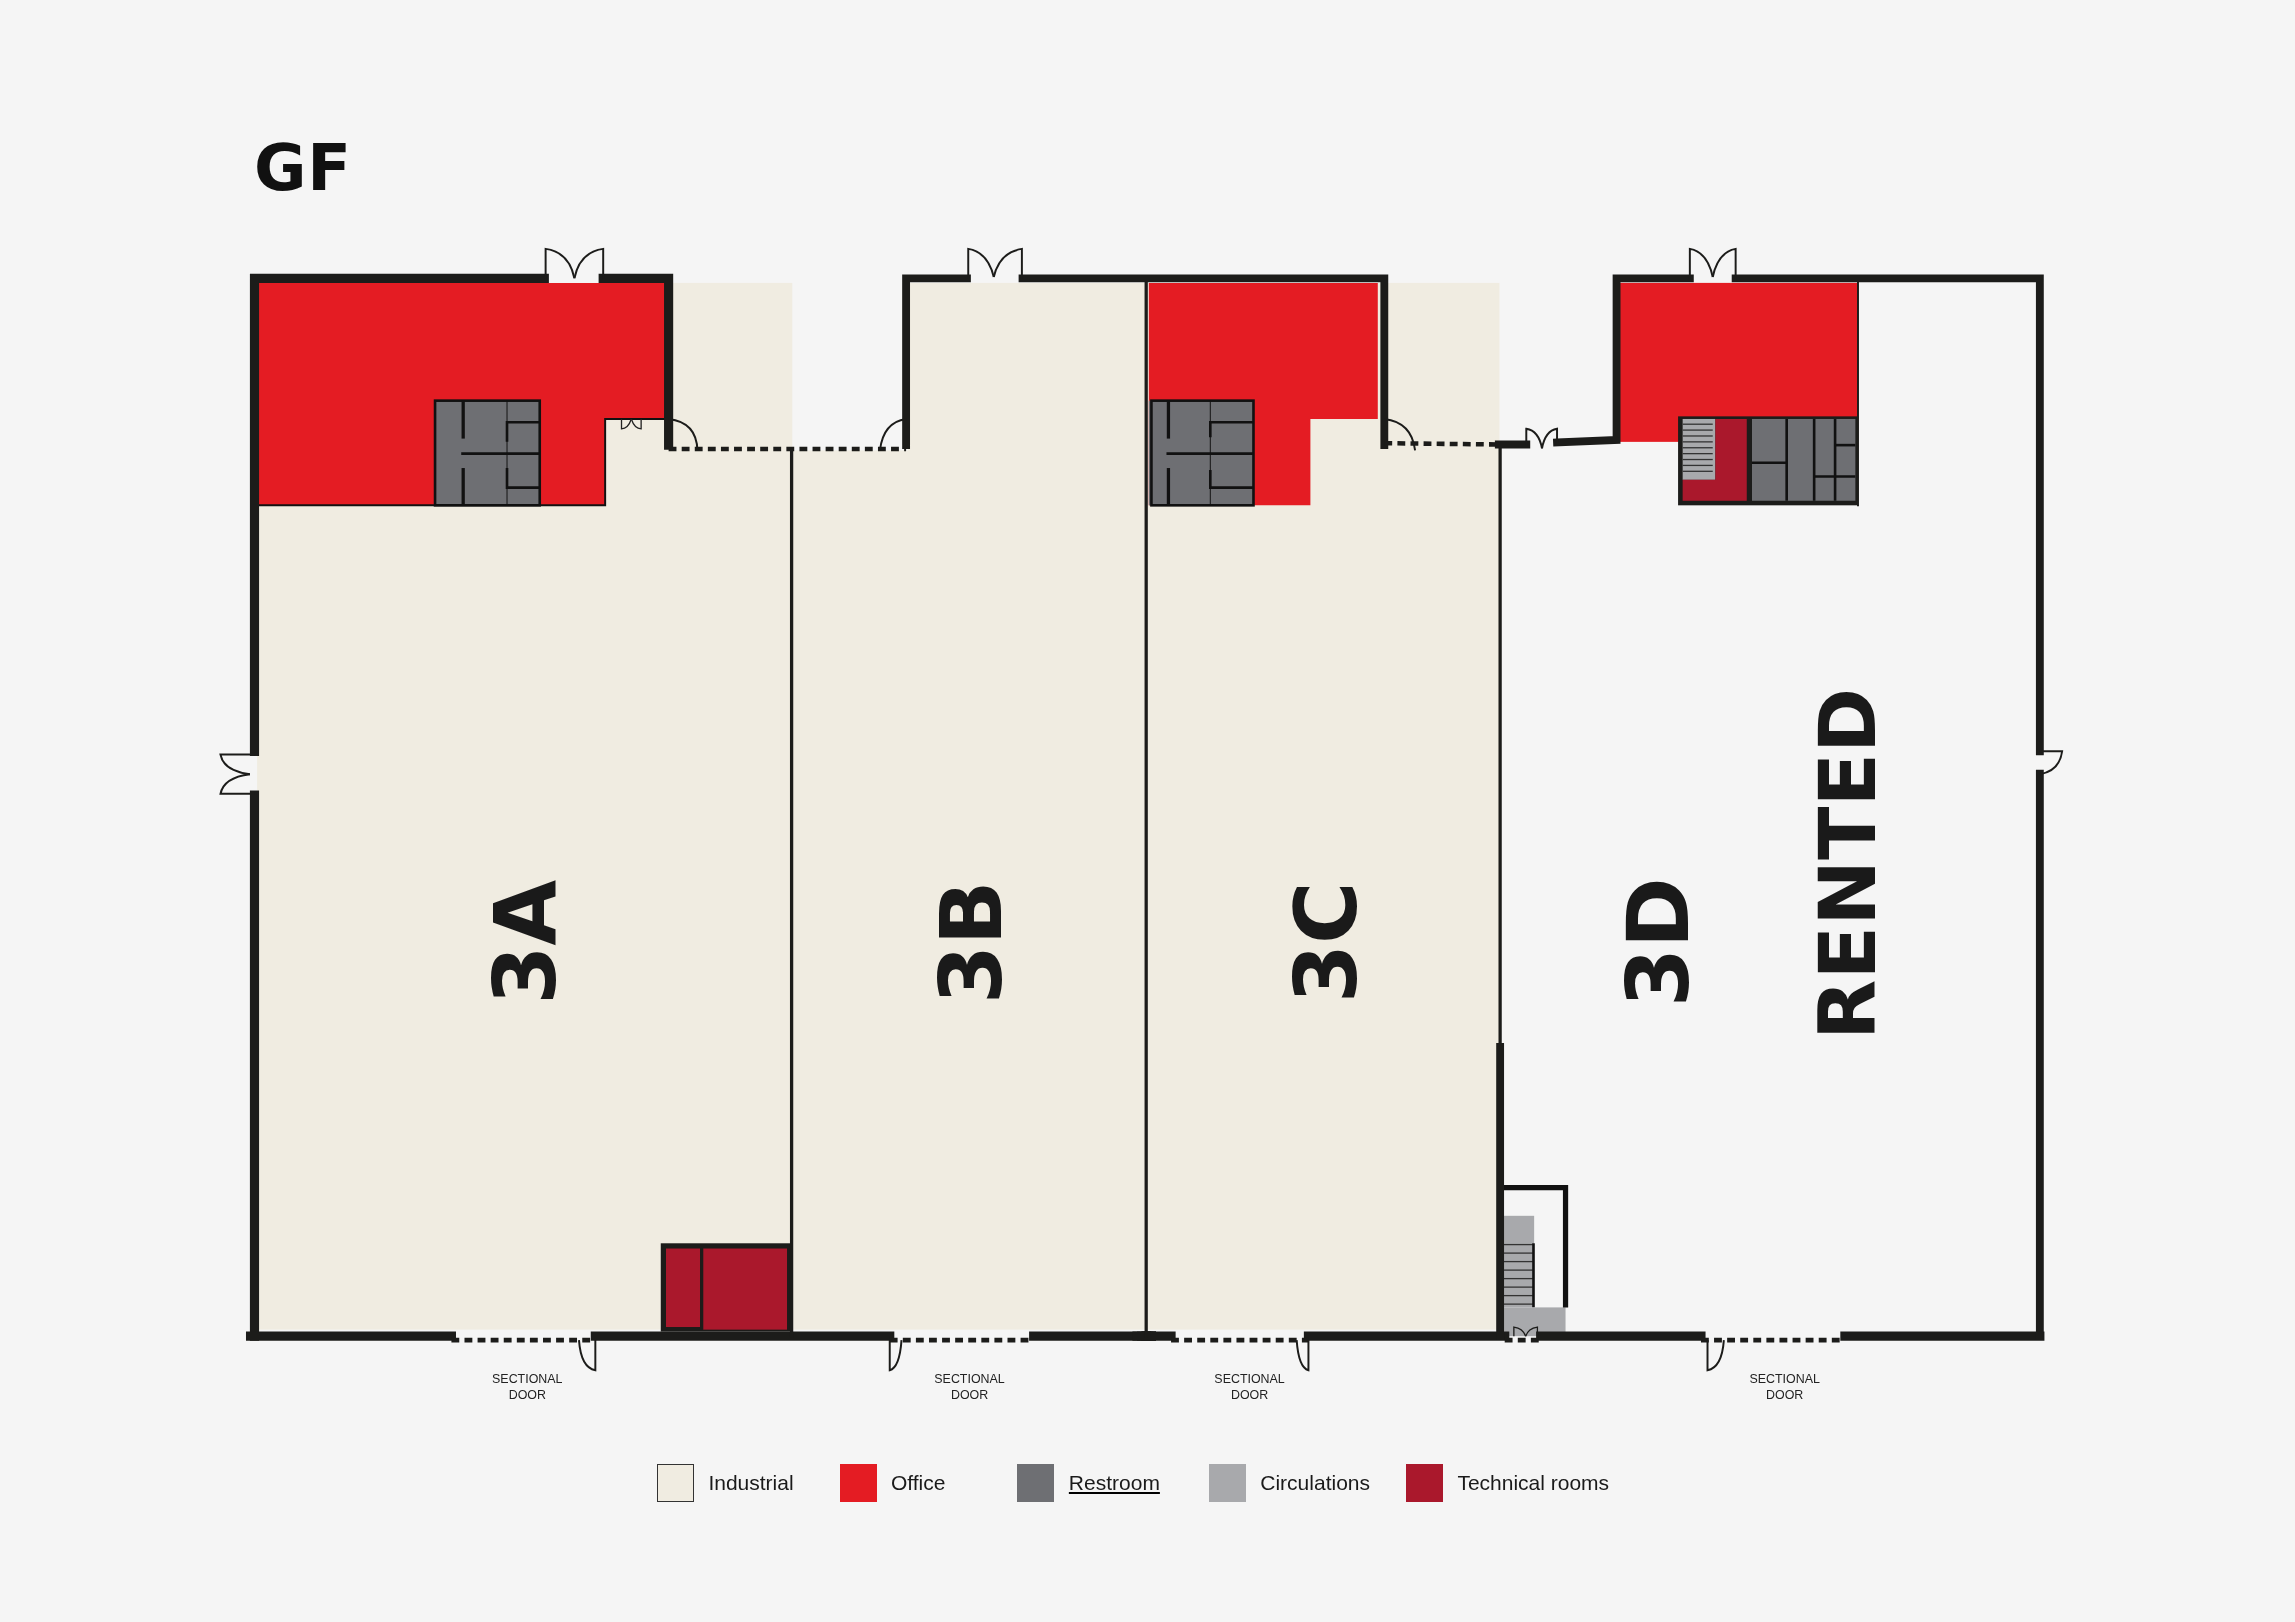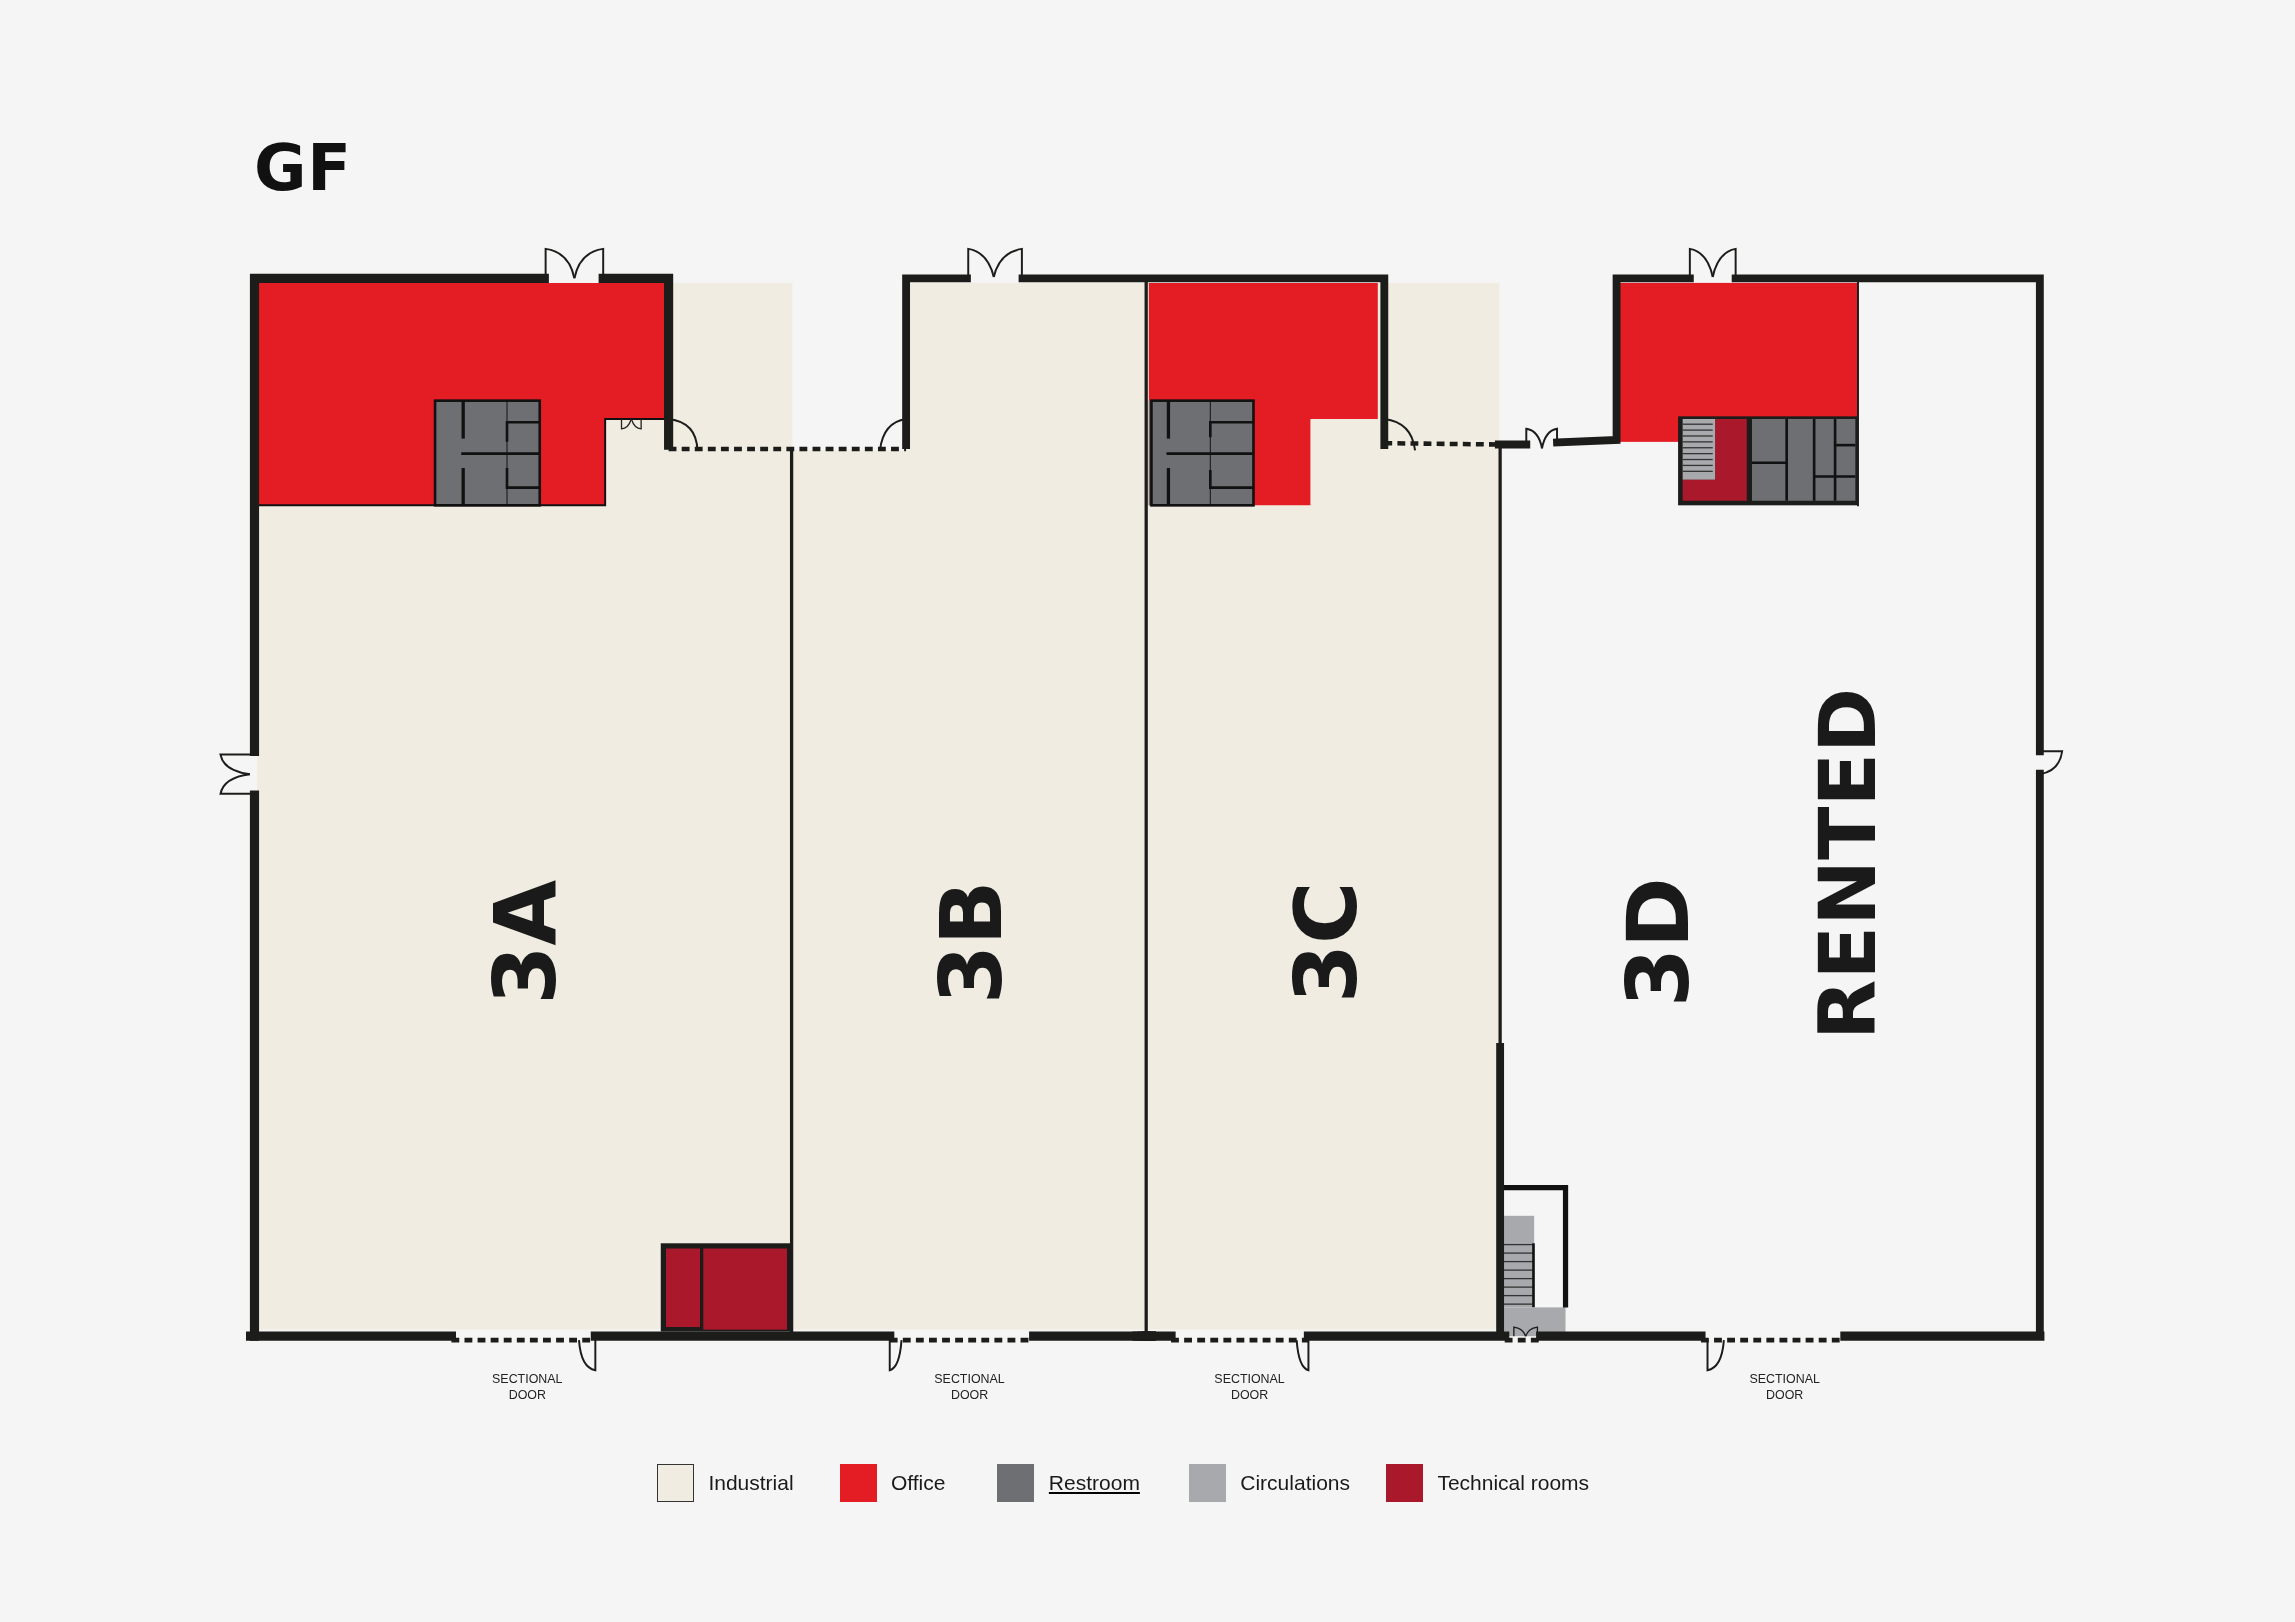--- a/index.html
+++ b/index.html
@@ -224,21 +224,21 @@
     <text class="door-label" x="2728" y="2114" text-anchor="middle">SECTIONAL</text>
     <text class="door-label" x="2728" y="2138" text-anchor="middle">DOOR</text>
   </g>
 </svg>
 
 <div class="legend">
   <div class="legend-item" style="margin-right:46px;">
     <div class="legend-swatch" style="background:#f0ece1;border:1.3px solid #333;"></div>
     <span class="legend-label">Industrial</span>
   </div>
-  <div class="legend-item" style="margin-right:52px;">
+  <div class="legend-item" style="margin-right:72px;">
     <div class="legend-swatch" style="background:#e41c23;"></div>
     <span class="legend-label">Office</span>
   </div>
   <div class="legend-item" style="margin-right:49px;text-decoration:underline;">
     <div class="legend-swatch" style="background:#6e6f73;"></div>
     <span class="legend-label">Restroom</span>
   </div>
   <div class="legend-item" style="margin-right:36px;">
     <div class="legend-swatch" style="background:#a8a9ac;"></div>
     <span class="legend-label">Circulations</span>

